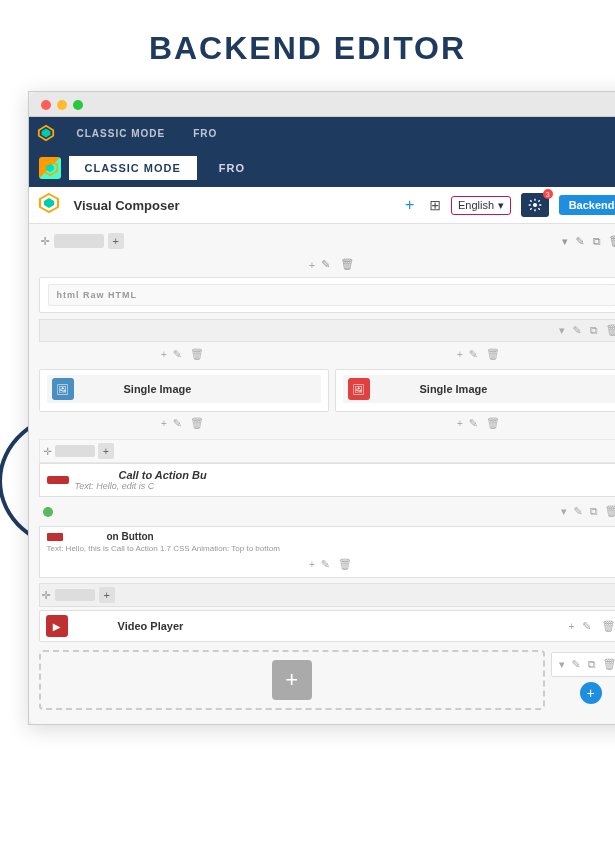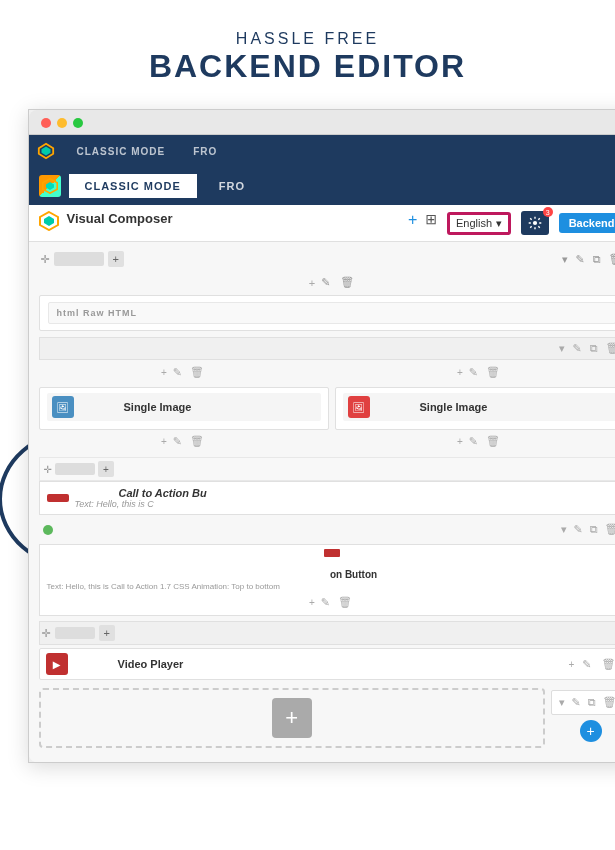--- a/index.html
+++ b/index.html
@@ -147,21 +147,21 @@
       padding: 6px 10px;
       gap: 10px;
     }
     .vc-toolbar .vc-title {
       font-size: 13px;
       font-weight: 600;
       color: #333;
       flex: 1;
     }
     .select-lang {
-      border: 3px solid #be185d;
+      border: 1px solid #be185d;
       border-radius: 3px;
       padding: 2px 6px;
       font-size: 11px;
       color: #333;
       background: #fff;
       display: flex;
       align-items: center;
       gap: 4px;
     }
     .gear-btn {
@@ -405,21 +405,20 @@
       color: #aaa;
       font-size: 11px;
       cursor: pointer;
       padding: 2px;
     }
   </style>
 </head>
 <body>
 
 <div class="page-header">
-  <div class="subtitle">Hassle Free</div>
   <div class="title">Backend Editor</div>
 </div>
 
 <div class="outer-wrapper">
 
   <div class="annotation" style="top: 8px; right: -10px; text-align: left; width: 140px; font-size: 14px;">Frontend and
 Backend Editors</div>
 
   <div class="annotation" style="top: 230px; right: 60px; text-align: center; width: 160px; font-size: 14px;">
     Drag and Drop<br>Interface
@@ -467,21 +466,21 @@
           <svg width="16" height="16" viewBox="0 0 20 20">
             <polygon points="10,1 19,6 19,14 10,19 1,14 1,6" fill="none" stroke="#ffa500" stroke-width="2"></polygon>
             <polygon points="10,5 15,8 15,12 10,15 5,12 5,8" fill="#00ddbb"></polygon>
           </svg>
         </div>
         <div class="tab-active-large">CLASSIC MODE</div>
         <div class="tab-inactive-large">FRO</div>
       </div>
 
       <div class="vc-toolbar">
-        <div style="display:flex;align-items:flex-start;gap:8px;flex:1;">
+        <div style="display:flex;align-items:center;gap:15px;flex:1;">
           <div style="color:#e07020;font-size:16px;">
             <svg width="20" height="20" viewBox="0 0 20 20">
               <polygon points="10,1 19,6 19,14 10,19 1,14 1,6" fill="none" stroke="#ffa500" stroke-width="2"></polygon>
               <polygon points="10,5 15,8 15,12 10,15 5,12 5,8" fill="#00ccaa"></polygon>
             </svg>
           </div>
           <div class="vc-title">Visual Composer</div>
           <div style="font-size:16px;color:#1e8fe0;cursor:pointer;">+</div>
           <div style="font-size:14px;cursor:pointer;color:#555;">⊞</div>
         </div>
@@ -580,36 +579,36 @@
             <span style="font-size:10px;color:#999;">✛</span>
             <div style="width:40px;height:12px;background:#ddd;border-radius:2px;"></div>
             <div class="add-btn-sm" style="width:16px;height:16px;font-size:10px;">+</div>
             <div class="spacer"></div>
           </div>
 
           <div style="display:flex;align-items:center;padding:5px 7px;background:#fff;border:1px solid #e0e0e0;gap:6px;font-style:italic;">
             <div style="width:22px;height:8px;background:#c03030;border-radius:2px;flex-shrink:0;"></div>
             <div>
               <div class="module-title">Call to Action Bu</div>
-              <div class="module-text">Text: Hello, this is C</div>
+              <div class="module-text">Text: Hello, edit is C</div>
             </div>
           </div>
         </div>
 
         <div style="display:flex;align-items:center;gap:3px;padding:2px 4px;margin-bottom:4px;">
           <div class="green-dot"></div>
           <div class="spacer"></div>
           <span class="action-icon">▾</span>
           <span class="action-icon">✎</span>
           <span class="action-icon">⧉</span>
           <span class="action-icon">🗑</span>
         </div>
 
         <div style="padding:4px 7px;background:#fff;border:1px solid #e0e0e0;margin-bottom:5px;">
-          <div style="display:flex;align-items:center;gap:12px;margin-bottom:2px;flex-direction:column;">
+          <div style="display:flex;align-items:center;gap:0;margin-bottom:2px;">
             <div style="width:16px;height:8px;background:#c03030;border-radius:1px;"></div>
             <span class="module-title" style="font-size:10px;">on Button</span>
           </div>
           <div class="module-text" style="font-size:8px;">Text: Hello, this is Call to Action 1.7 CSS Animation: Top to bottom</div>
           <div style="display:flex;align-items:center;justify-content:center;gap:4px;padding:3px 0 0;">
             <span style="color:#aaa;font-size:10px;">+</span>
             <span class="action-icon">✎</span>
             <span class="action-icon">🗑</span>
           </div>
         </div>

